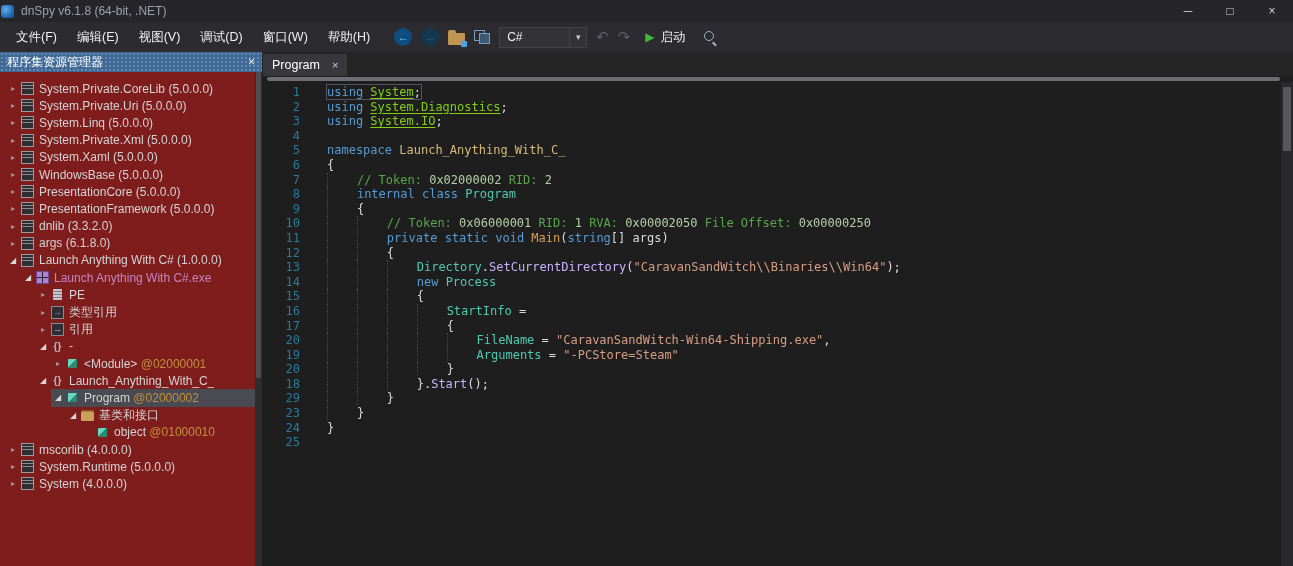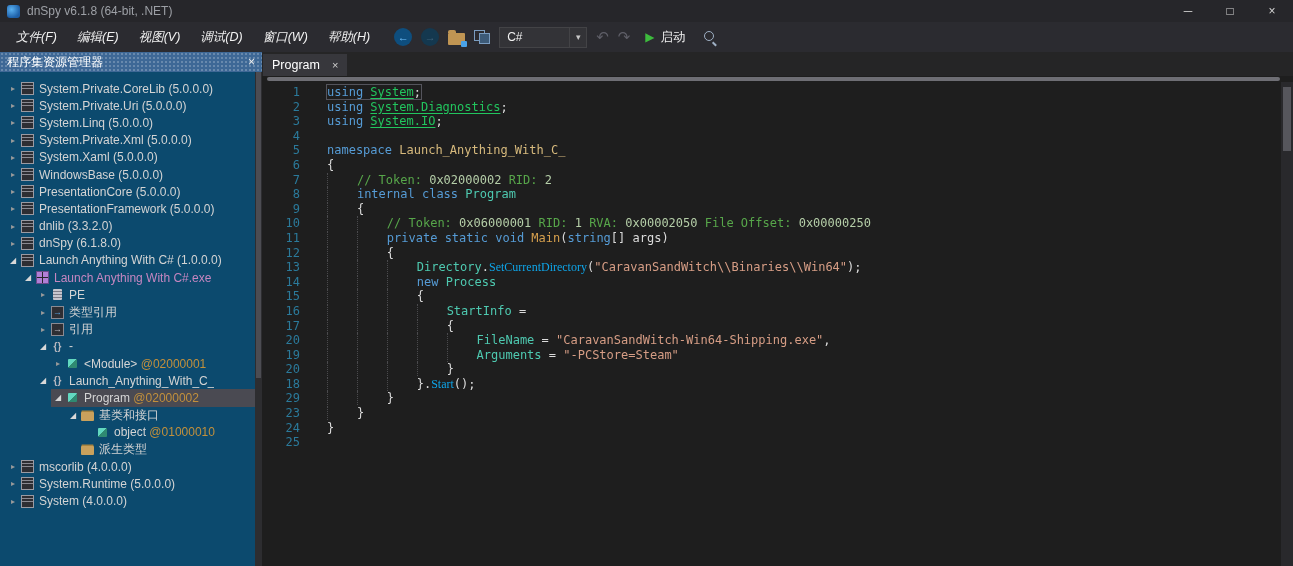--- a/index.html
+++ b/index.html
@@ -2,31 +2,31 @@
 <html><head>
 <meta charset="utf-8">
 <style>
   * { margin:0; padding:0; box-sizing:border-box; }
   html,body { width:1293px; height:566px; overflow:hidden; background:#1e1e1e;
               font-family:"Liberation Sans", sans-serif; }
   .window { position:relative; width:1293px; height:566px; background:#1e1e1e;
             box-shadow: inset 0 0 0 1px #34343a; display:flex; flex-direction:column; }
 
   
-  .titlebar { height:22px; background:#26262a; display:flex; align-items:center; padding-left:7px; flex:0 0 auto; }
+  .titlebar { height:22px; background:#26262a; display:flex; align-items:center; padding-left:1px; flex:0 0 auto; }
   .app-icon { width:13px; height:13px; border-radius:3px; margin-right:7px;
               background: radial-gradient(circle at 35% 35%, #59b0f0, #1d5fa8 70%); }
   .title-text { font-size:12px; color:#9da0a6; }
   .win-controls { margin-left:auto; display:flex; }
   .win-btn { width:42px; height:22px; display:flex; align-items:center; justify-content:center;
              color:#d3d3d3; font-size:12px; cursor:default; }
 
   
   .menubar-row { height:30px; background:#2b2b30; display:flex; align-items:center; padding-left:6px; flex:0 0 auto; }
-  .menu-bar { display:flex;font-style:italic; }
+  .menu-bar { display:flex; }
   .menu-item { padding:0 10px; font-size:12.5px; color:#f1f1f1; line-height:30px; cursor:default; }
   .toolbar { display:flex; align-items:center; margin-left:14px; gap:9px; }
   .tb-circle { width:18px; height:18px; border-radius:50%; display:flex; align-items:center; justify-content:center;
                font-size:11px; }
   .tb-circle.enabled { background:#0e4e7e; color:#6fc2ff; }
   .tb-circle.disabled { background:#14384f; color:#3e6077; }
   .tb-folder { width:17px; height:12px; background:#c09553; border-radius:1px; position:relative; margin-top:3px; }
   .tb-folder::before { content:""; position:absolute; top:-3px; left:0; width:8px; height:3px;
                        background:#c09553; border-radius:2px 2px 0 0; }
   .tb-folder::after { content:""; position:absolute; right:-2px; bottom:-2px; width:6px; height:6px;
@@ -48,21 +48,21 @@
   .search-glass { width:15px; height:15px; position:relative; margin-left:8px; }
   .search-glass::before { content:""; position:absolute; left:1px; top:1px; width:8px; height:8px;
                           border:1.5px solid #9fb0c4; border-radius:50%; }
   .search-glass::after { content:""; position:absolute; right:1px; bottom:0; width:5px; height:1.7px;
                          background:#9fb0c4; transform:rotate(45deg); }
 
   
   .main { flex:1; display:flex; min-height:0; }
 
   
-  .left-panel { width:262px; background:#0c4a6e; display:flex; flex-direction:column; position:relative; }
+  .left-panel { width:262px; background:#7f1d1d; display:flex; flex-direction:column; position:relative; }
   .panel-header { height:20px; background:#3e6896;
         background-image: radial-gradient(rgba(255,255,255,0.22) 1px, transparent 1.3px);
         background-size:4px 4px;
         display:flex; align-items:center; padding:0 7px; flex:0 0 auto; }
   .panel-title { font-size:12px; color:#ffffff; white-space:nowrap; }
   .panel-close { margin-left:auto; color:#eeeeee; font-size:12px; cursor:default; }
   .tree { flex:1; padding-top:8px; overflow:hidden; }
   .tree-row { display:flex; align-items:center; height:17.2px; white-space:nowrap; overflow:hidden;
               font-size:12px; cursor:default; }
   .tree-row.selected { background:#4a4a52; }
@@ -108,24 +108,24 @@
   .code-area { flex:1; display:flex; min-height:0; font-family:"DejaVu Sans Mono", monospace; font-size:12px; }
   .gutter { width:50px; text-align:right; padding-right:12px; color:#2b7a9b; padding-top:3px; flex:0 0 auto; }
   .code { flex:1; padding-left:15px; padding-top:3px; overflow:hidden; white-space:pre; }
   .ln, .cl { height:14.6px; line-height:14.6px; }
   .caret-box { outline:1px solid #54545c; }
 
   .tk-k  { color:#569cd6; }
   .tk-kw { color:#569cd6; }
   .tk-d  { color:#dcdcdc; }
   .tk-t  { color:#4ec9b0; }
-  .tk-m  { color:#0ea5e9;font-family:Liberation Serif, serif; }
+  .tk-m  { color:#c4b5fd; }
   .tk-ms { color:#d7a04d; }
   .tk-ns { color:#d7ba7d; }
-  .tk-nsu{ color:#22c55e; text-decoration:underline; text-underline-offset:2px;text-align:center; }
+  .tk-nsu{ color:#84cc16; text-decoration:underline; text-underline-offset:2px;text-align:center; }
   .tk-c  { color:#57a64a; }
   .tk-cn { color:#b5cea8; }
   .tk-s  { color:#d69d85; }
   .tk-i  { border-left:1px dotted #4a4a4d; }
   .tk-w  { color:#d4d4d4; }
   .tk-purple { color:#c586c0; }
   .tk-tok { color:#c2903c; }
   .tk-gold { color:#d7a04d; }
 
   .vscroll { width:12px; background:#29292c; flex:0 0 auto; position:relative; }
@@ -223,21 +223,21 @@
             <span class="tree-label"><span class="tk-w">PresentationFramework (5.0.0.0)</span></span>
           </div>
           <div class="tree-row" style="margin-left: 6px;">
             <span class="expander">▸</span>
             <span class="ti ic-assembly"></span>
             <span class="tree-label"><span class="tk-w">dnlib (3.3.2.0)</span></span>
           </div>
           <div class="tree-row" style="margin-left: 6px;">
             <span class="expander">▸</span>
             <span class="ti ic-assembly"></span>
-            <span class="tree-label"><span class="tk-w">dnSpy (6.1.8.0)</span></span>
+            <span class="tree-label"><span class="tk-w">args (6.1.8.0)</span></span>
           </div>
           <div class="tree-row" style="margin-left: 6px;">
             <span class="expander open">◢</span>
             <span class="ti ic-assembly"></span>
             <span class="tree-label"><span class="tk-w">Launch Anything With C# (1.0.0.0)</span></span>
           </div>
           <div class="tree-row" style="margin-left: 21px;">
             <span class="expander open">◢</span>
             <span class="ti ic-module"></span>
             <span class="tree-label"><span class="tk-purple">Launch Anything With C#.exe</span></span>
@@ -279,25 +279,20 @@
           </div>
           <div class="tree-row" style="margin-left: 66px;">
             <span class="expander open">◢</span>
             <span class="ti ic-folder"></span>
             <span class="tree-label"><span class="tk-w">基类和接口</span></span>
           </div>
           <div class="tree-row" style="margin-left: 81px;">
             <span class="expander"></span>
             <span class="ti ic-class"></span>
             <span class="tree-label"><span class="tk-w">object </span><span class="tk-tok">@01000010</span></span>
-          </div>
-          <div class="tree-row" style="margin-left: 66px;">
-            <span class="expander"></span>
-            <span class="ti ic-folder"></span>
-            <span class="tree-label"><span class="tk-w">派生类型</span></span>
           </div>
           <div class="tree-row" style="margin-left: 6px;">
             <span class="expander">▸</span>
             <span class="ti ic-assembly"></span>
             <span class="tree-label"><span class="tk-w">mscorlib (4.0.0.0)</span></span>
           </div>
           <div class="tree-row" style="margin-left: 6px;">
             <span class="expander">▸</span>
             <span class="ti ic-assembly"></span>
             <span class="tree-label"><span class="tk-w">System.Runtime (5.0.0.0)</span></span>

